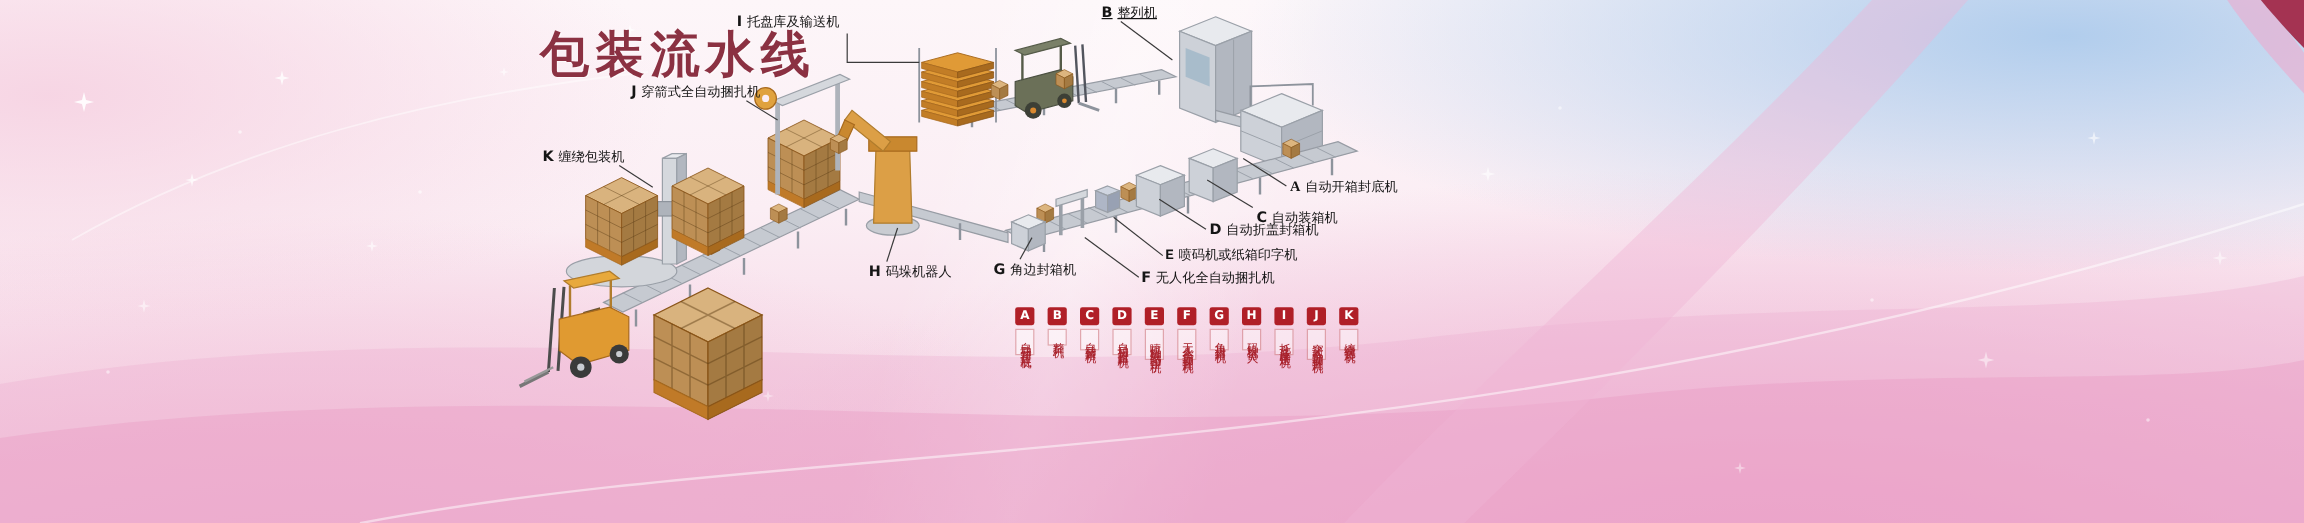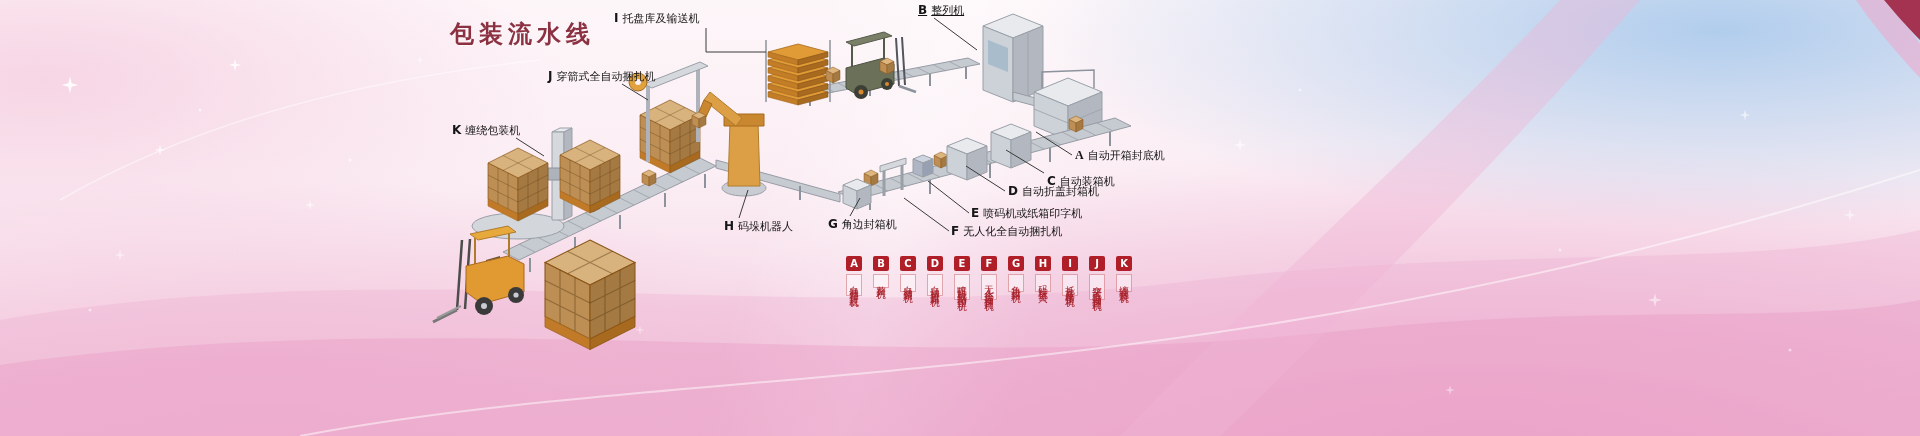--- a/index.html
+++ b/index.html
@@ -16,21 +16,21 @@
       radial-gradient(800px 300px at 40px 80px, rgba(246,210,226,0.90), rgba(246,210,226,0) 65%),
       radial-gradient(1000px 400px at 260px 460px, rgba(243,192,217,0.95), rgba(243,192,217,0) 70%),
       radial-gradient(1300px 460px at 1480px 470px, rgba(238,173,208,1), rgba(238,173,208,0) 72%),
       linear-gradient(180deg, #fdf6f9 0%, #fbeef4 40%, #f6d9e7 75%, #f2cade 100%);
   }
 
   .bg-art, .illus { position: absolute; left: 0; top: 0; width: 1920px; height: 436px; }
 
   .title {
     position: absolute; left: 450px; top: 18px; margin: 0;
-    font-size: 24px; font-weight: bold; letter-spacing: 5px;
+    font-size: 41px; font-weight: bold; letter-spacing: 5px;
     color: #8b3142;
     text-shadow: 1px 1px 0 rgba(255,255,255,0.6);
   }
 
   .callout {
     position: absolute; white-space: nowrap;
     font-size: 11px; line-height: 12px; color: #151515;
   }
   .callout .c-letter { font-weight: bold; font-size: 12px; margin-right: 4px; }
 
@@ -271,39 +271,39 @@
       <path d="M969,213 L928,181"></path>
       <path d="M949,231 L904,198"></path>
       <path d="M850,216 L860,198"></path>
       <path d="M739,218 L748,190"></path>
     </g>
   </svg>
 
   <div class="callout" style="left:452px; top:124px;">
     <span class="c-letter">K</span><span class="c-text">缠绕包装机</span>
   </div>
-  <div class="callout" style="left:548px; top:70px;text-align:right;">
+  <div class="callout" style="left:526px; top:70px;text-align:right;">
     <span class="c-letter">J</span><span class="c-text">穿箭式全自动捆扎机</span>
   </div>
   <div class="callout" style="left:614px; top:12px;">
     <span class="c-letter">I</span><span class="c-text">托盘库及输送机</span>
   </div>
   <div class="callout" style="left:918px; top:4px;text-decoration:underline;">
     <span class="c-letter">B</span><span class="c-text">整列机</span>
   </div>
   <div class="callout" style="left:1075px; top:149px;font-family:Liberation Serif, serif;">
     <span class="c-letter">A</span><span class="c-text">自动开箱封底机</span>
   </div>
   <div class="callout" style="left:1047px; top:175px;">
     <span class="c-letter">C</span><span class="c-text">自动装箱机</span>
   </div>
   <div class="callout" style="left:1008px; top:185px;">
     <span class="c-letter">D</span><span class="c-text">自动折盖封箱机</span>
   </div>
-  <div class="callout" style="left:971px; top:207px;">
+  <div class="callout" style="left:971px; top:207px;font-family:Liberation Mono, monospace;">
     <span class="c-letter">E</span><span class="c-text">喷码机或纸箱印字机</span>
   </div>
   <div class="callout" style="left:951px; top:225px;text-align:center;">
     <span class="c-letter">F</span><span class="c-text">无人化全自动捆扎机</span>
   </div>
   <div class="callout" style="left:828px; top:218px;">
     <span class="c-letter">G</span><span class="c-text">角边封箱机</span>
   </div>
   <div class="callout" style="left:724px; top:220px;">
     <span class="c-letter">H</span><span class="c-text">码垛机器人</span>

